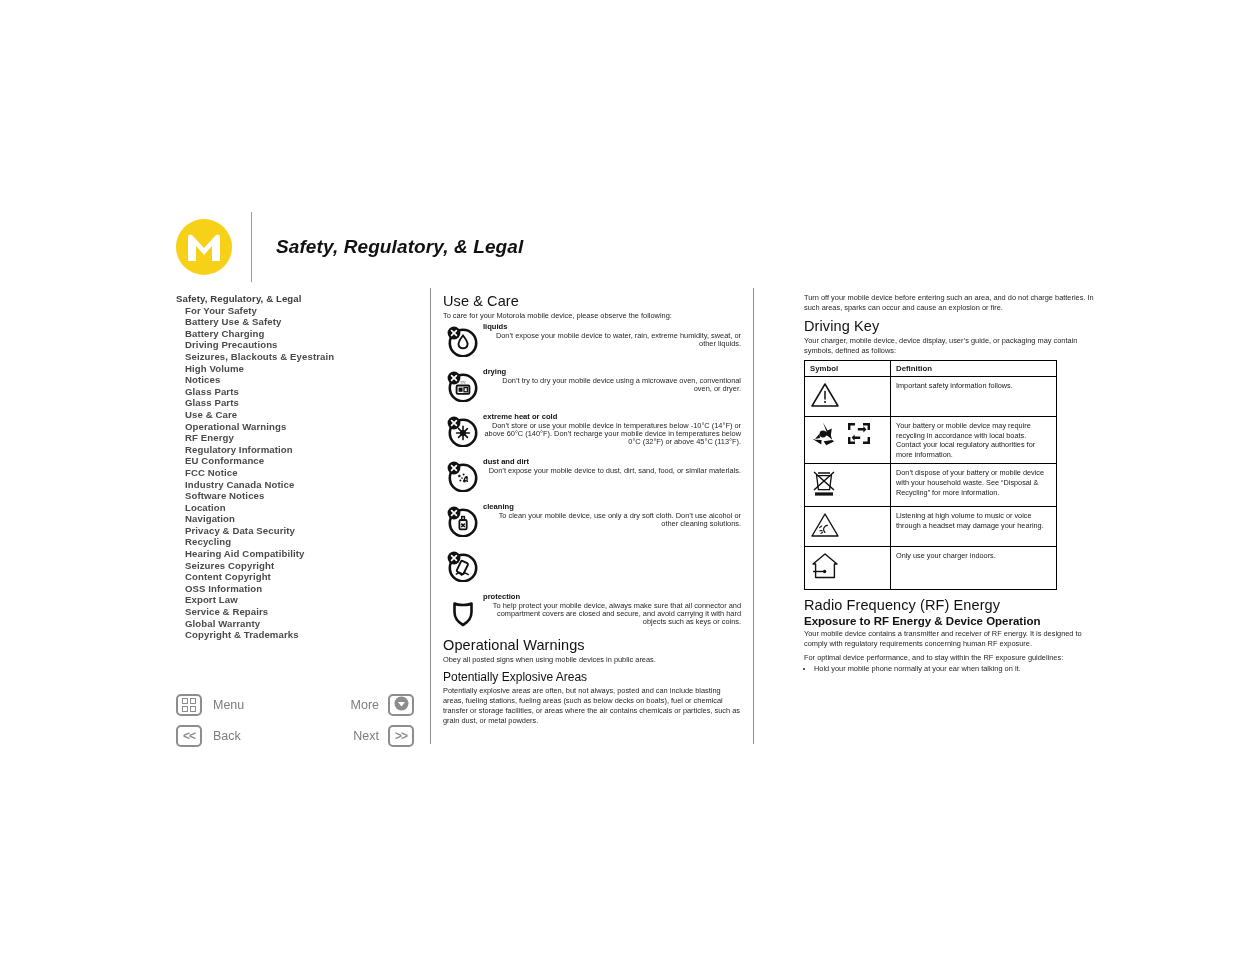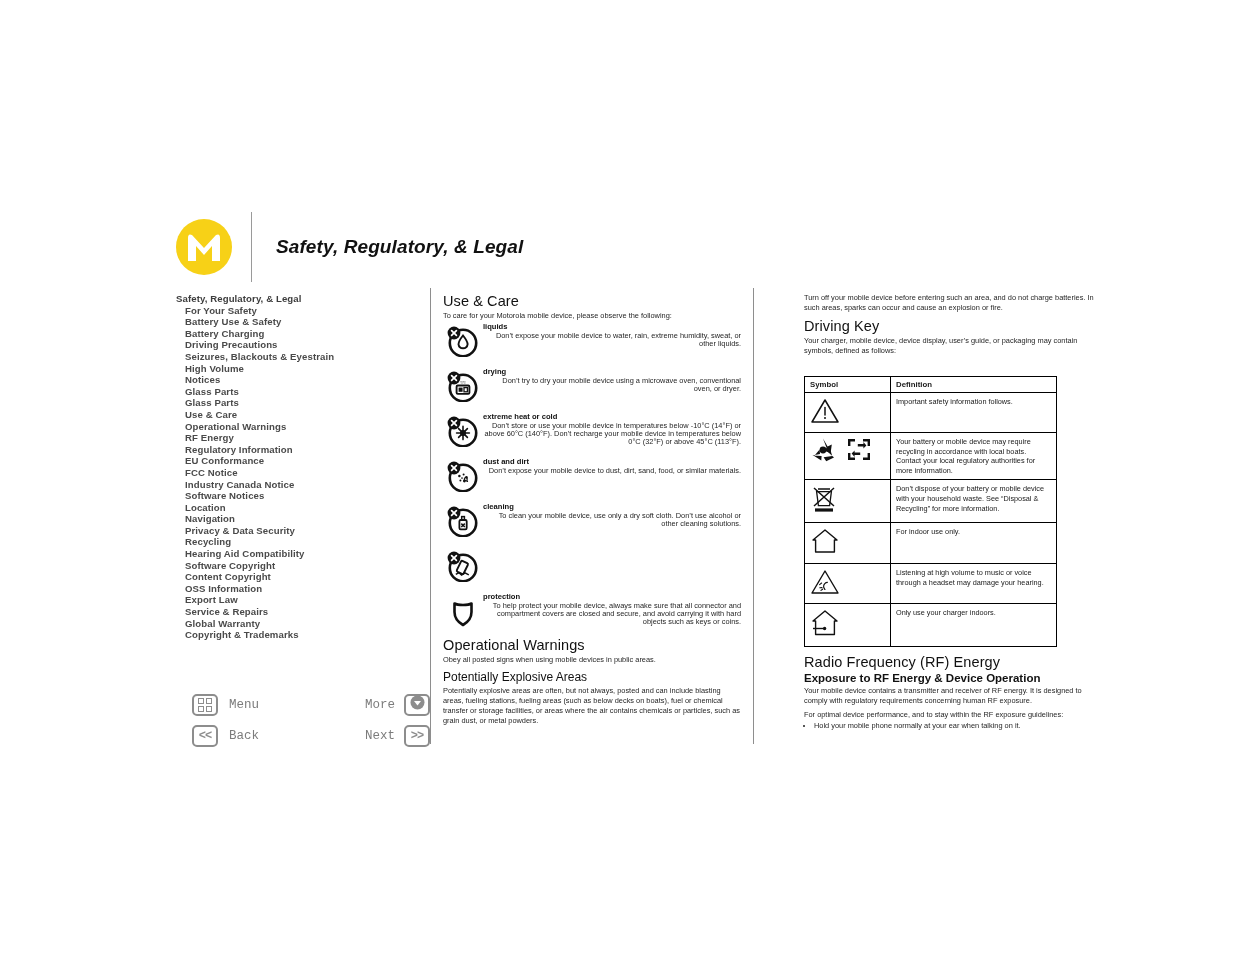--- a/index.html
+++ b/index.html
@@ -69,23 +69,22 @@
     font-size: 9.6px; font-weight: bold;
     color: #4a4a4a;
     line-height: 11.6px;
     padding-left: 9px;
     letter-spacing: .1px;
     cursor: pointer;
   }
 
   
   #navbuttons {
-    position: absolute; left: 192px; top: 690px;
+    position: absolute; left: 176px; top: 690px;
     width: 238px;
-    font-family: Liberation Mono, monospace;
   }
   .navrow {
     display: flex; align-items: center;
     height: 30px; margin-bottom: 1px;
   }
   .nav-btn {
     width: 26px; height: 22px;
     border: 2px solid #8d8d8d;
     border-radius: 5px;
     display: flex; align-items: center; justify-content: center;
@@ -142,21 +141,21 @@
   }
   .care-desc {
     font-size: 7.4px; line-height: 8px;
     color: #1f1f1f; margin: 0; text-align: right;
   }
 
   
   table.symkey {
     border-collapse: collapse;
     width: 253px;
-    margin-top: 20px;
+    margin-top: 4px;
     border: 1.3px solid #000;
   }
   table.symkey th, table.symkey td {
     border: 1.1px solid #000;
     vertical-align: top;
     padding: 4px 5px;
   }
   table.symkey th {
     font-size: 7.8px; font-weight: bold;
     text-align: left; padding: 3px 5px;
@@ -207,21 +206,21 @@
         <div class="nav-item">Regulatory Information</div>
         <div class="nav-item">EU Conformance</div>
         <div class="nav-item">FCC Notice</div>
         <div class="nav-item">Industry Canada Notice</div>
         <div class="nav-item">Software Notices</div>
         <div class="nav-item">Location</div>
         <div class="nav-item">Navigation</div>
         <div class="nav-item">Privacy &amp; Data Security</div>
         <div class="nav-item">Recycling</div>
         <div class="nav-item">Hearing Aid Compatibility</div>
-        <div class="nav-item">Software Copyright</div>
+        <div class="nav-item">Seizures Copyright</div>
         <div class="nav-item">Content Copyright</div>
         <div class="nav-item">OSS Information</div>
         <div class="nav-item">Export Law</div>
         <div class="nav-item">Service &amp; Repairs</div>
         <div class="nav-item">Global Warranty</div>
         <div class="nav-item">Copyright &amp; Trademarks</div>
       </div>
   </div>
 
   <div id="navbuttons">
@@ -432,30 +431,20 @@
                     <path d="M4 4 L24 22 M24 4 L4 22" stroke="#111" stroke-width="1.5"></path>
                     <rect x="5" y="24.4" width="18" height="3.2" fill="#111"></rect>
                   </svg></span>
               </div>
             </td>
             <td class="defcell">Don’t dispose of your battery or mobile device with your household waste. See “Disposal &amp; Recycling” for more information.</td>
           </tr>
           <tr>
             <td class="symcell">
               <div class="sym-pair">
-                <span><svg width="30" height="28" viewBox="0 0 30 28">
-                    <path d="M15 3 L27 13 L24.4 13 L24.4 25 L5.6 25 L5.6 13 L3 13 Z" fill="none" stroke="#111" stroke-width="1.4" stroke-linejoin="round"></path>
-                  </svg></span>
-              </div>
-            </td>
-            <td class="defcell">For indoor use only.</td>
-          </tr>
-          <tr>
-            <td class="symcell">
-              <div class="sym-pair">
                 <span><svg width="30" height="27" viewBox="0 0 30 27">
                     <path d="M15 3 L28 25 L2 25 Z" fill="none" stroke="#111" stroke-width="1.4" stroke-linejoin="round"></path>
                     <path d="M17.8 14.4 A4 4 0 0 0 13.6 18.6 C13.6 20.4 15 20.6 15 22" fill="none" stroke="#111" stroke-width="1.2"></path>
                     <path d="M9.6 16.6 L11.6 15 M9.8 19.8 L12 19.6 M11 22.4 L12.6 21.2" stroke="#111" stroke-width="1.1" stroke-linecap="round"></path>
                   </svg></span>
               </div>
             </td>
             <td class="defcell">Listening at high volume to music or voice through a headset may damage your hearing.</td>
           </tr>
           <tr>

